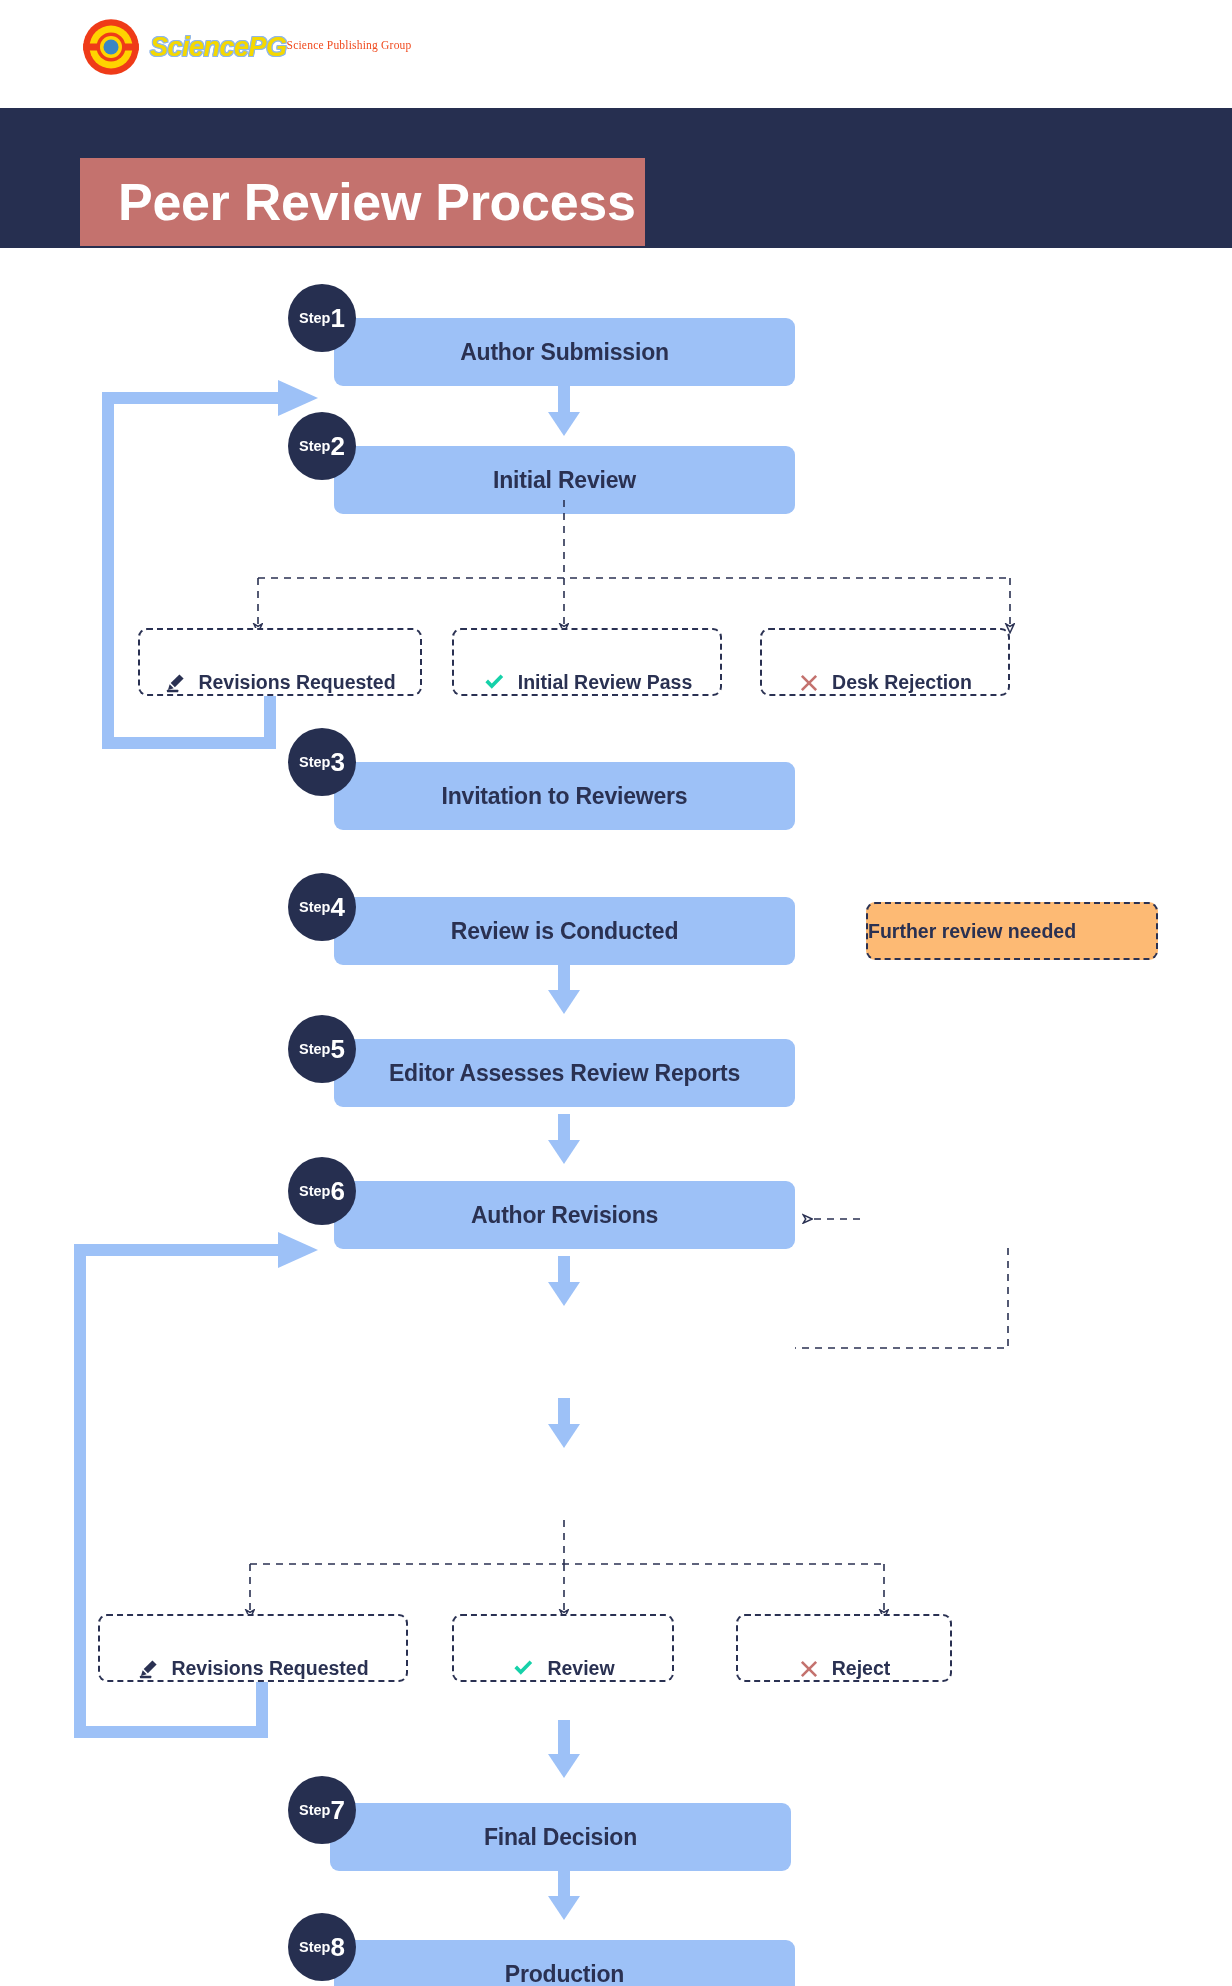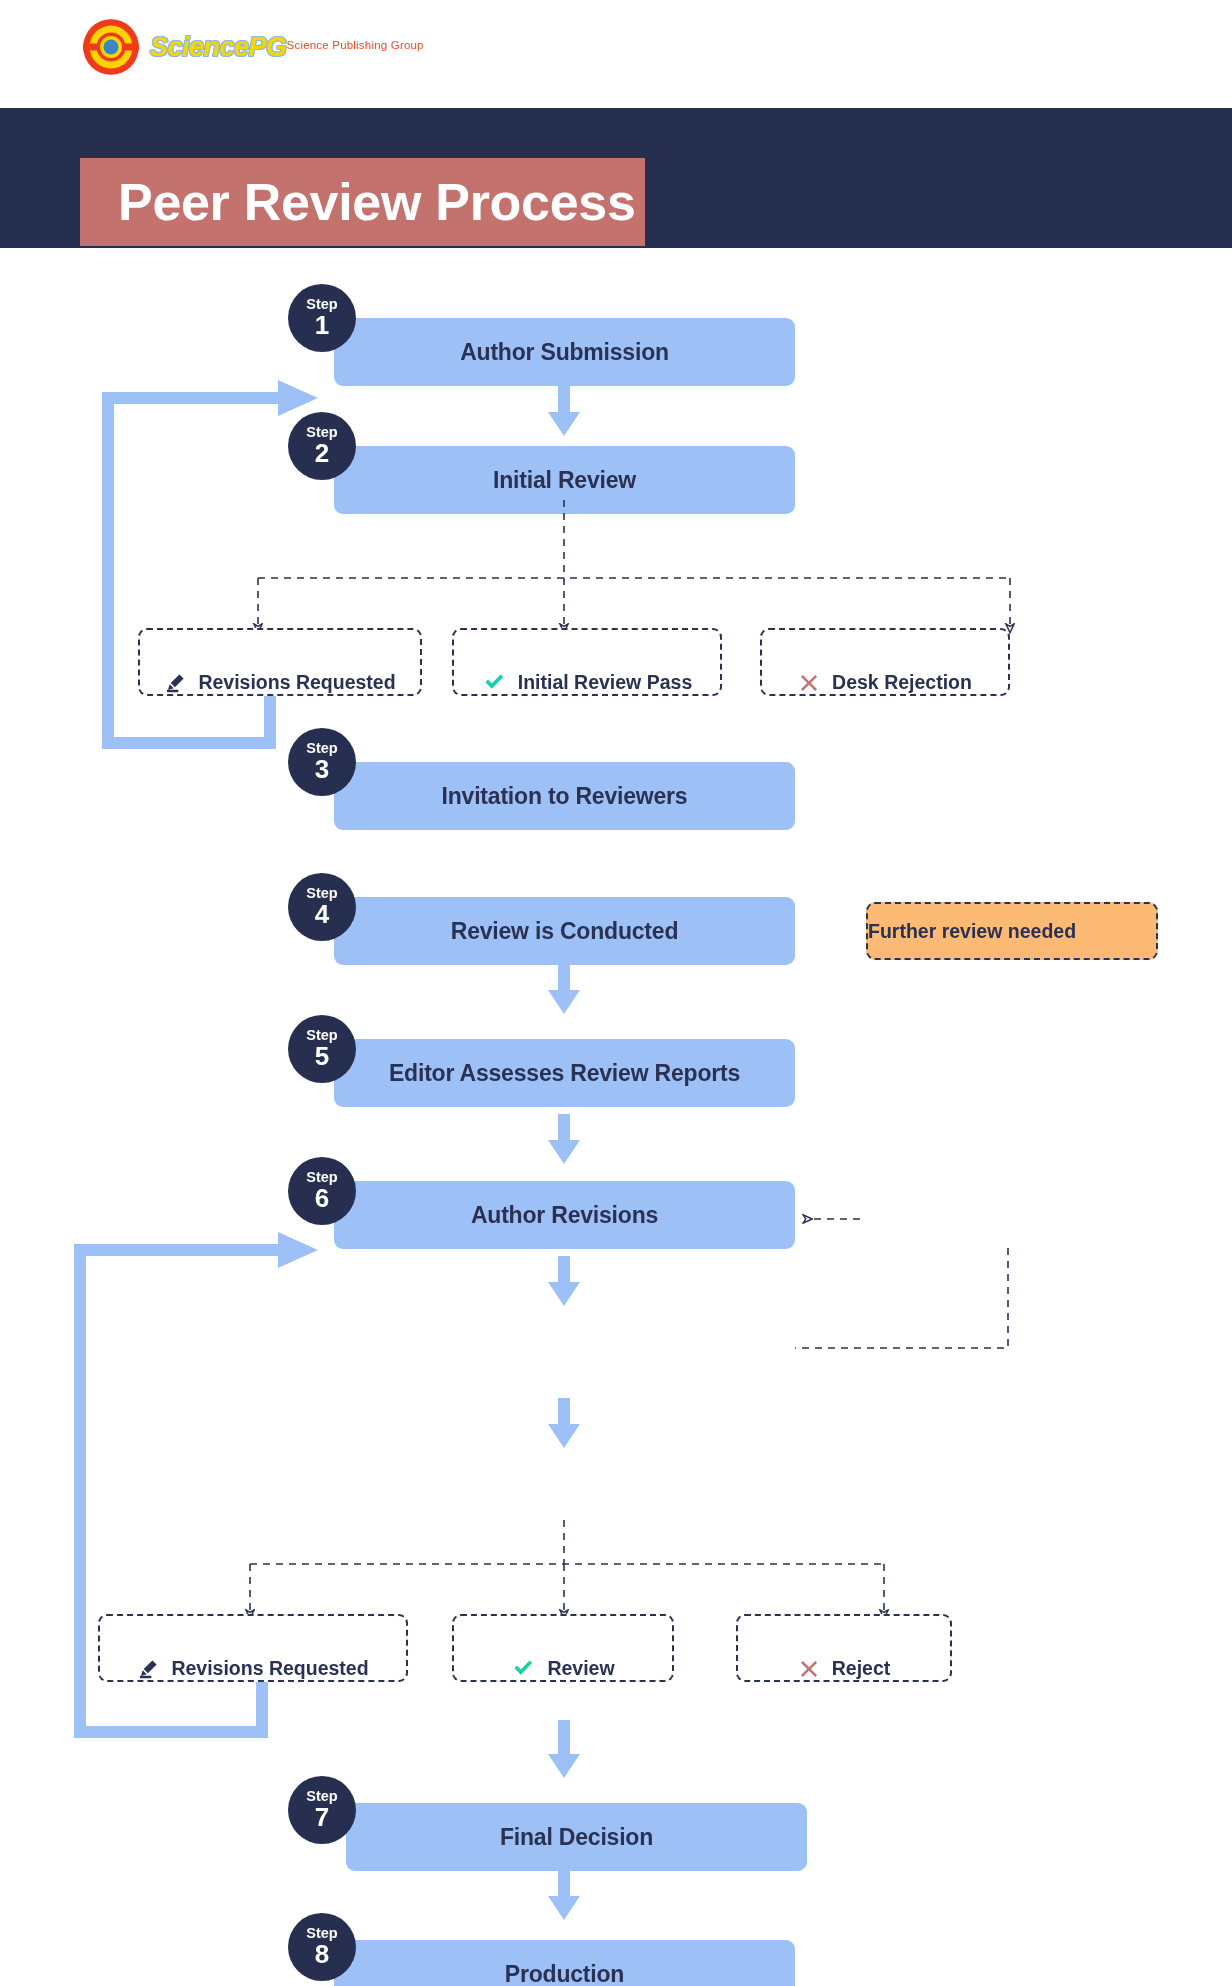--- a/index.html
+++ b/index.html
@@ -43,20 +43,21 @@
        1px 0 0 #8fb7e8, -1px 0 0 #8fb7e8,
        0 1px 0 #8fb7e8, 0 -1px 0 #8fb7e8,
        1px 1px 0 #8fb7e8, -1px -1px 0 #8fb7e8,
        1px -1px 0 #8fb7e8, -1px 1px 0 #8fb7e8;
   }
   .logo-sub {
     margin-top: 6px;
     font-size: 11.5px;
     color: #f04a1e;
     letter-spacing: 0.2px;
+    font-family: Liberation Serif, serif;
   }
 
   
   .dark-band {
     position: absolute;
     left: 0; top: 108px;
     width: 1232px; height: 140px;
     background: #262f50;
   }
   .title-plate {
@@ -95,21 +96,21 @@
     letter-spacing: -0.2px;
   }
 
   
   .step-badge {
     position: absolute;
     width: 68px; height: 68px;
     border-radius: 50%;
     background: #262f50;
     display: flex;
-    flex-direction: column;
+    flex-direction: row;
     align-items: center;
     justify-content: center;
     color: #ffffff;
     z-index: 4;
   }
   .step-badge .s-word { font-size: 14.5px; font-weight: bold; line-height: 1; }
   .step-badge .s-num  { font-size: 26px; font-weight: bold; line-height: 1.05; margin-top: 1px; }
 
   
   .outcome {
@@ -386,21 +387,21 @@
           <path d="M5.2 3.2 L12 10 L18.8 3.2 L20.8 5.2 L14 12 L20.8 18.8 L18.8 20.8 L12 14 L5.2 20.8 L3.2 18.8 L10 12 L3.2 5.2 Z" fill="#c4726e"></path>
         </svg>
       </span>
       <span class="outcome-label">Reject</span>
     </div>
 
     <div class="step-badge" style="left:288px; top:1528px;">
       <span class="s-word">Step</span>
       <span class="s-num">7</span>
     </div>
-    <div class="step-bar" style="left:346px; top:1555px; width:461px;">
+    <div class="step-bar" style="left:330px; top:1555px; width:461px;">
       <span class="step-bar-label">Final Decision</span>
     </div>
 
     <div class="step-badge" style="left:288px; top:1665px;">
       <span class="s-word">Step</span>
       <span class="s-num">8</span>
     </div>
     <div class="step-bar" style="left:334px; top:1692px; width:461px;">
       <span class="step-bar-label">Production</span>
     </div>

